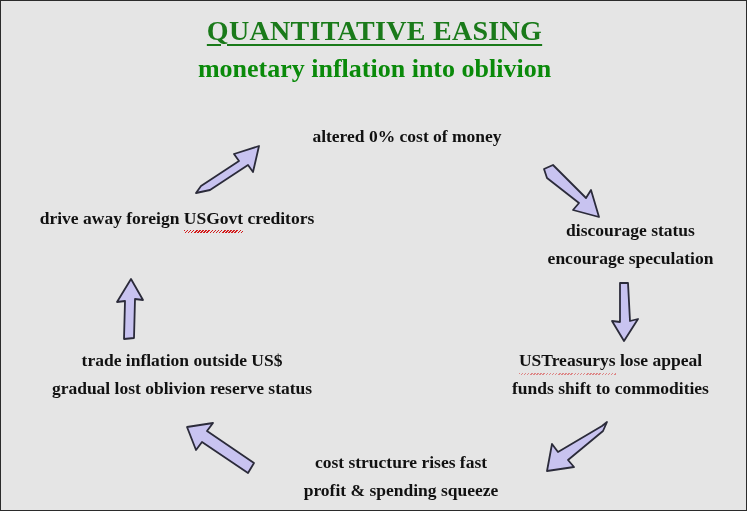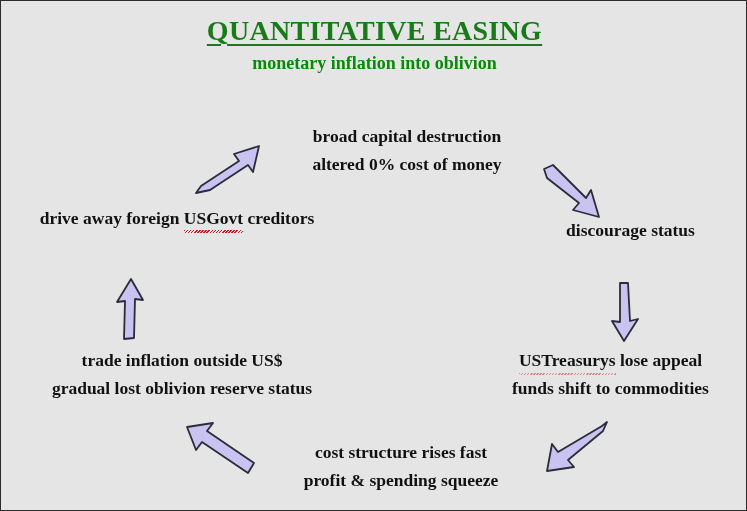--- a/index.html
+++ b/index.html
@@ -36,21 +36,21 @@
     color: #1a7a1a;
     letter-spacing: 0.3px;
     line-height: 1.16;
     text-decoration: underline;
     text-underline-offset: 4px;
     text-decoration-thickness: 2px;
     white-space: nowrap;
   }
   .title-sub {
     font-family: "Liberation Serif", "DejaVu Serif", serif;
-    font-size: 18px;
+    font-size: 26px;
     font-weight: 700;
     color: #0a8a0a;
     line-height: 1.2;
     margin-top: 6px;
     white-space: nowrap;
   }
 
   
   .node {
     position: absolute;
@@ -98,34 +98,34 @@
 <body>
 
 <div id="canvas">
 
   <div class="title-block">
     <div class="title-main">QUANTITATIVE EASING</div>
     <div class="title-sub">monetary inflation into oblivion</div>
   </div>
 
   <div class="node center" style="left:290px; top:121px; width:232px;">
-    <span class="ln">broad capital destruction</span>
     <span class="ln">altered 0% cost of money</span>
   </div>
 
   <div class="node center" style="left:527px; top:215px; width:205px;">
     <span class="ln">discourage status</span>
+    <span class="ln">encourage speculation</span>
   </div>
 
   <div class="node center" style="left:487px; top:345px; width:245px;">
     <span class="ln"><span class="squiggle faint">USTreasurys</span><span> lose appeal</span></span>
     <span class="ln">funds shift to commodities</span>
   </div>
 
-  <div class="node center" style="left:281px; top:437px; width:238px;">
+  <div class="node center" style="left:281px; top:447px; width:238px;">
     <span class="ln">cost structure rises fast</span>
     <span class="ln">profit &amp; spending squeeze</span>
   </div>
 
   <div class="node center" style="left:22px; top:345px; width:318px;">
     <span class="ln">trade inflation outside US$</span>
     <span class="ln">gradual lost oblivion reserve status</span>
   </div>
 
   <div class="node center" style="left:14px; top:203px; width:324px;">

